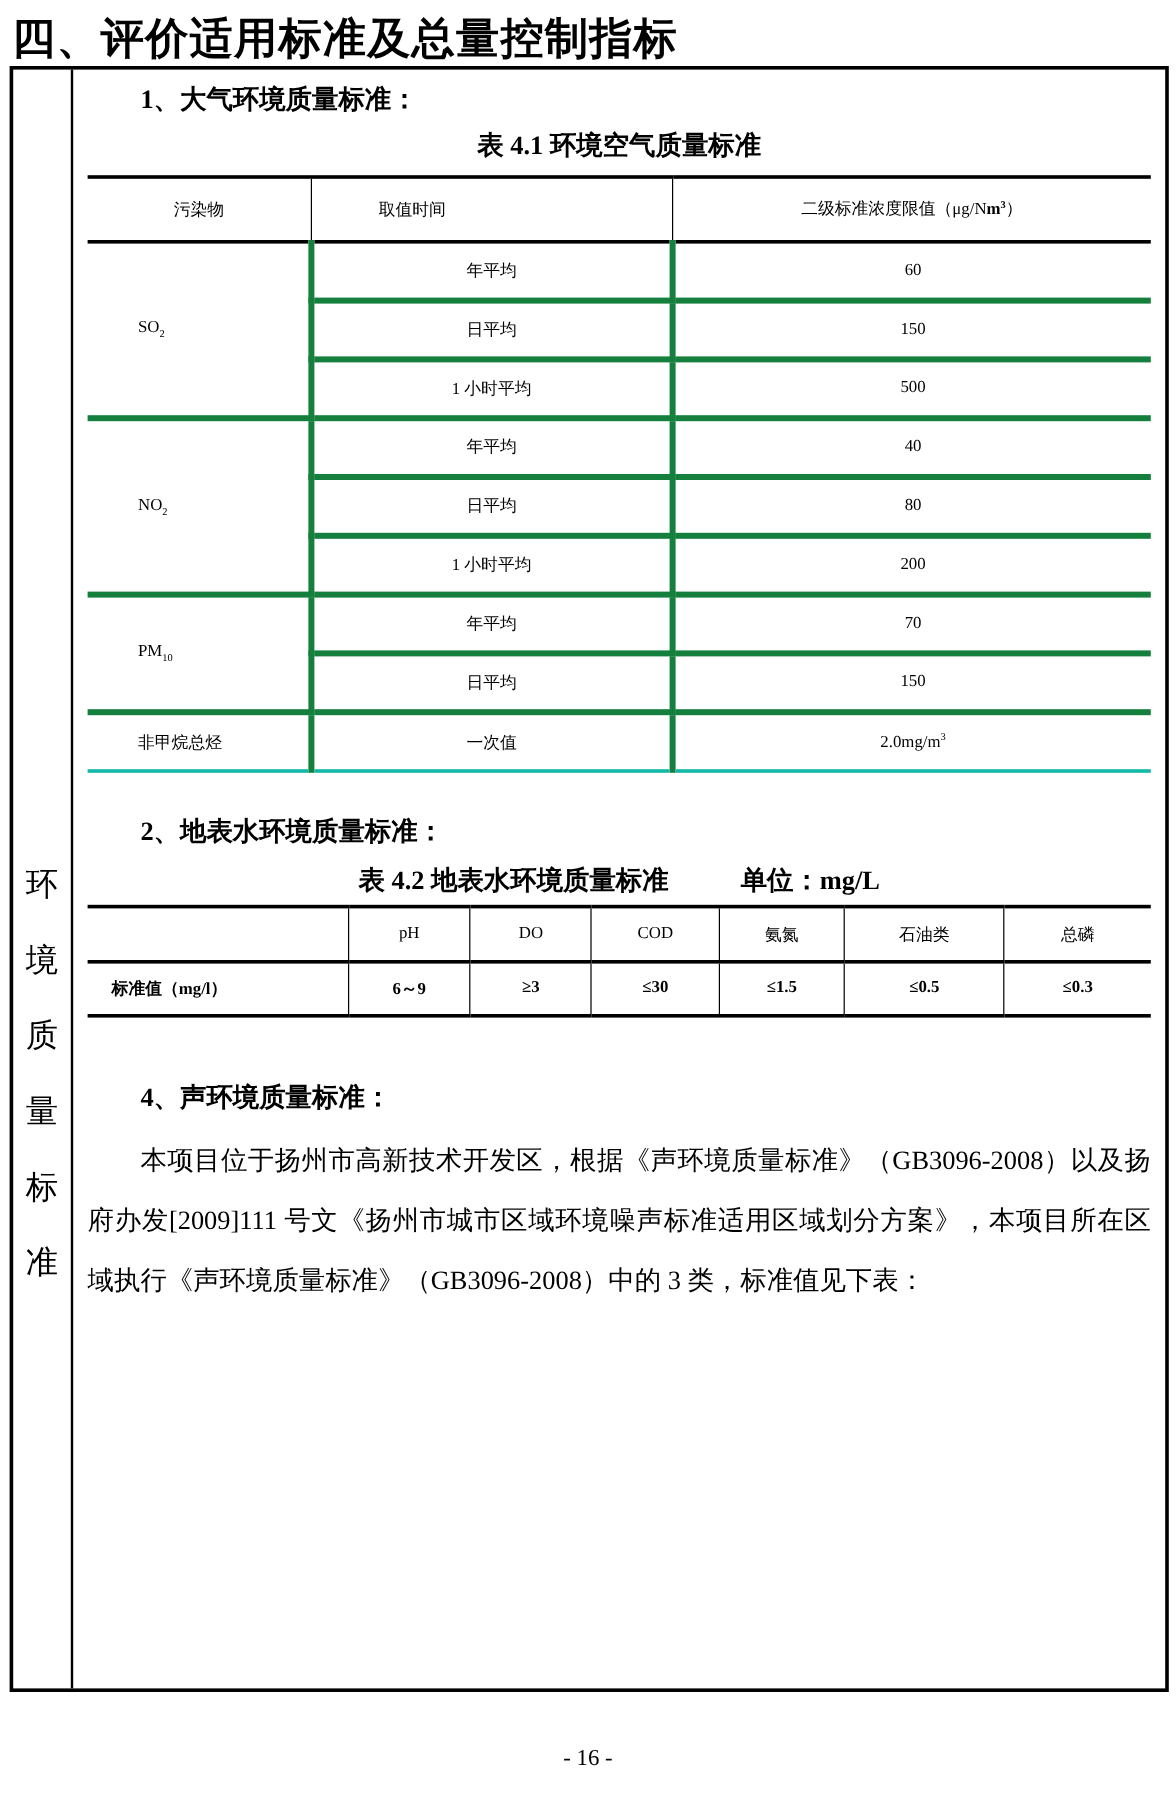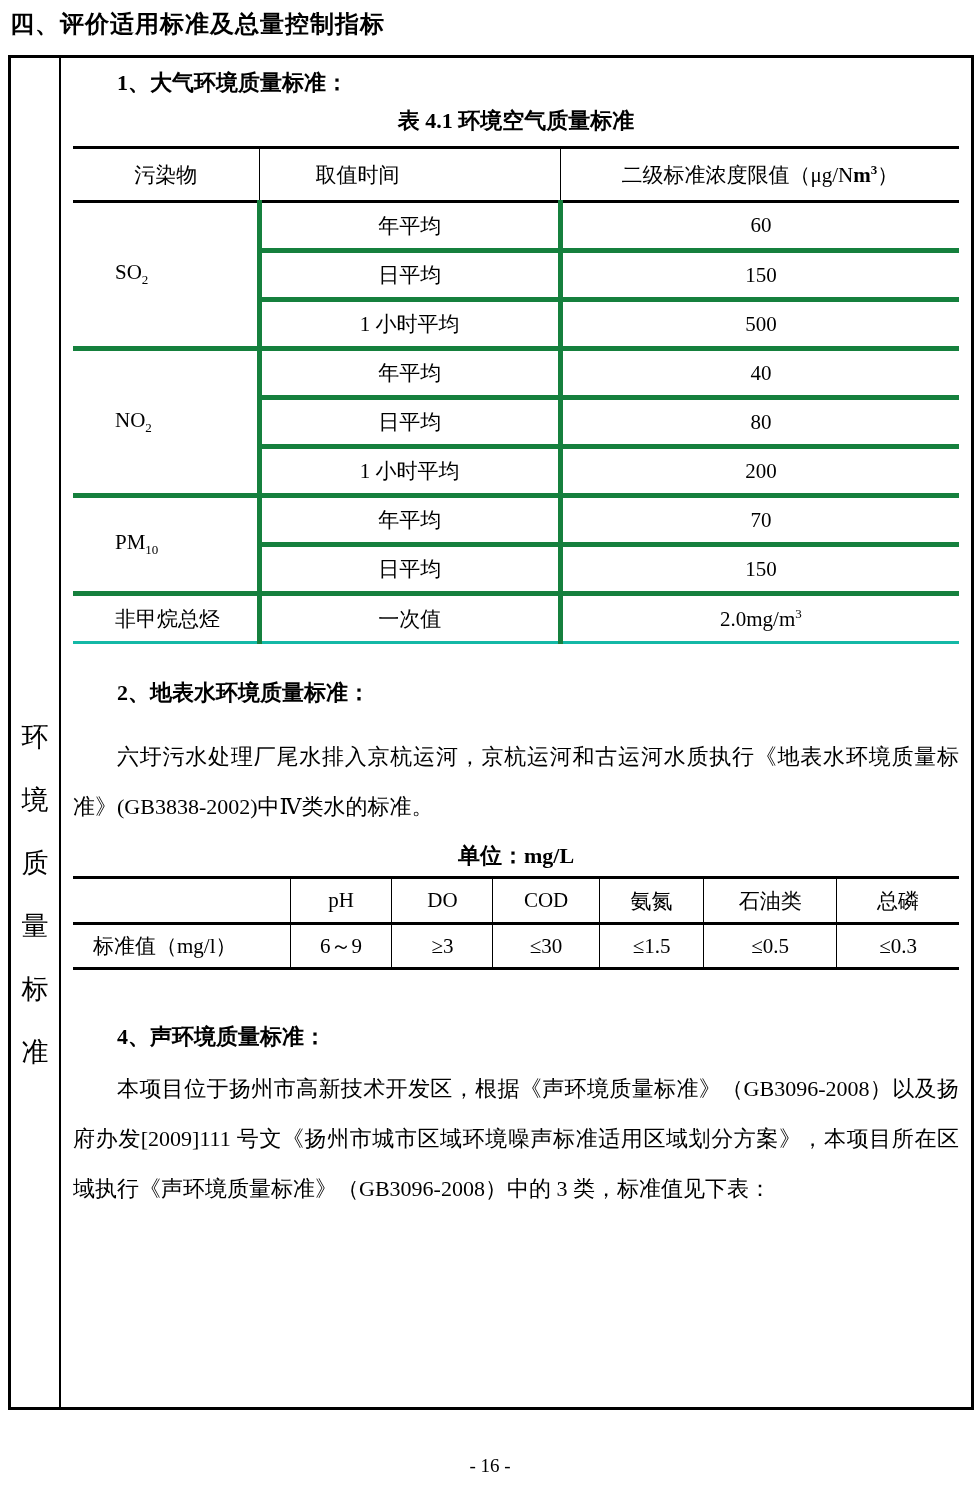--- a/index.html
+++ b/index.html
@@ -9,21 +9,21 @@
     height: 1500px;
     position: relative;
     font-family: "Liberation Serif", "DejaVu Serif", serif;
     color: #000;
     overflow: hidden;
   }
 
   .page-title {
     font-family: Liberation Sans, sans-serif;
     font-weight: bold;
-    font-size: 24px;
+    font-size: 36px;
     letter-spacing: 1px;
     padding: 8px 0 0 10px;
     height: 52px;
   }
 
   .doc-box {
     position: absolute;
     left: 8px;
     top: 55px;
     width: 966px;
@@ -83,21 +83,21 @@
     margin-top: 7px;
     margin-bottom: 3px;
     display: flex;
     justify-content: center;
     gap: 60px;
     font-size: 22px;
     font-weight: bold;
     line-height: 34px;
   }
 
-  table { border-collapse: collapse; width: 100%; font-size: 21px; }
+  table { border-collapse: collapse; width: 100%; font-size: 14px; }
 
   
   .t41 thead th {
     border: 1px solid #000;
     border-top: 3px solid #000;
     border-bottom: 3px solid #000;
     height: 54px;
     font-weight: normal;
   }
   .t41 tbody td { border: 5px solid #15803d; height: 49px; text-align: center; }
@@ -115,20 +115,21 @@
     border-bottom: 3px solid #000;
     height: 46px;
     font-weight: normal;
     text-align: center;
   }
   .t42 tbody td {
     border: 1px solid #000;
     border-bottom: 3px solid #000;
     height: 45px;
     text-align: center;
+    font-weight: bold;
   }
   .t42 th:first-child, .t42 td:first-child { border-left: none; }
   .t42 th:last-child, .t42 td:last-child { border-right: none; }
   .t42 .row-label { text-align: left; padding-left: 20px; }
 
   .note-line {
     font-size: 21px;
     line-height: 30px;
     margin-top: 6px;
     text-indent: 1.6em;
@@ -224,23 +225,23 @@
           <td class="poll">非甲烷总烃</td>
           <td class="period">一次值</td>
           <td class="val"><span>2.0mg/m</span><sup>3</sup></td>
         </tr>
       </tbody>
     </table>
 
 
     <h2 class="sec-heading h-sec2">2、地表水环境质量标准：</h2>
 
-    <p class="body-para para-water">六圩污水处理厂尾水排入京杭运河，京杭运河和古运河水质执行《地表水环境质量标准》(GB3838-2002)中Ⅳ类水的标准。</p>
 
     <div class="t42-title-row">
+      <span>表 4.2  地表水环境质量标准</span>
       <span>单位：mg/L</span>
     </div>
 
     <table class="t42">
       <colgroup>
         <col style="width:24.5%">
         <col style="width:11.5%">
         <col style="width:11.4%">
         <col style="width:12%">
         <col style="width:11.8%">

